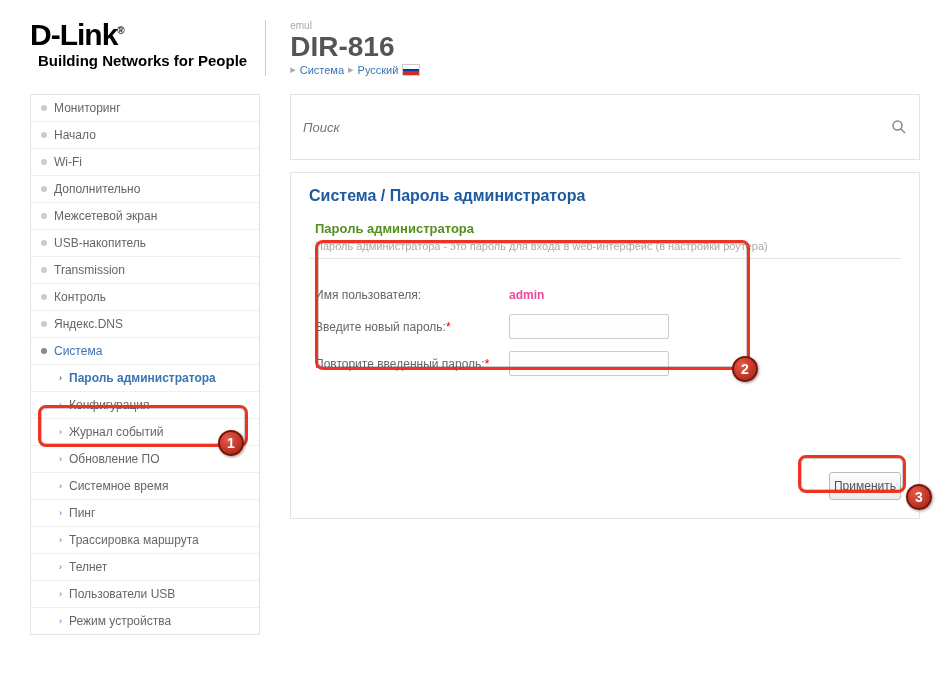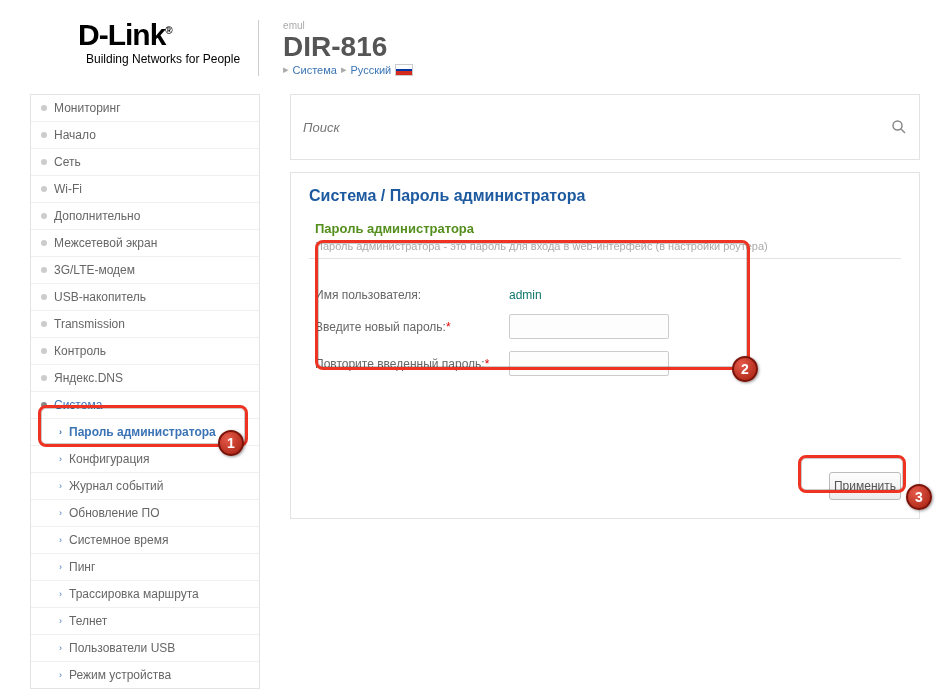--- a/index.html
+++ b/index.html
@@ -1,22 +1,22 @@
 <!DOCTYPE html>
 <html><head>
 <meta charset="utf-8">
 <style>
   * { box-sizing: border-box; margin: 0; padding: 0; }
   body { font-family: Arial, sans-serif; font-size: 12px; color: #555; background: #fff; width: 950px; }
   .page { padding: 20px 30px; }
-  .header { display: flex; align-items: flex-start; gap: 18px; margin-bottom: 18px; margin-left: 48px; }
+  .header { display: flex; align-items: flex-start; gap: 18px; margin-bottom: 18px; }
   .logo-box { display: flex; flex-direction: column; }
   .logo { font-size: 30px; font-weight: 900; color: #000; letter-spacing: -1px; line-height: 1; }
   .logo sup { font-size: 10px; vertical-align: super; }
-  .slogan { font-size: 12px; font-weight: normal; color: #000; margin-top: 2px; padding-left: 8px; }
+  .slogan { font-size: 15px; font-weight: bold; color: #000; margin-top: 2px; padding-left: 8px; }
   .model-box { border-left: 1px solid #ccc; padding-left: 24px; }
   .emul { font-size: 10px; color: #aaa; }
   .model { font-size: 28px; font-weight: bold; color: #555; }
   .bc { font-size: 11px; color: #3b74b5; display: flex; align-items: center; gap: 4px; }
   .bc .chv { color: #aaa; }
   .flag { width: 18px; height: 12px; display: inline-block; position: relative; background: #fff; border: 0.5px solid #ccc; }
   .flag::before, .flag::after { content: ""; position: absolute; left: 0; right: 0; height: 4px; }
   .flag::before { top: 0; background: #fff; }
   .flag::after { bottom: 0; background: #d52b1e; }
   .flag .blue { position: absolute; top: 4px; left: 0; right: 0; height: 4px; background: #0039a6; }
@@ -34,21 +34,21 @@
   .search { border: 1px solid #e3e3e3; padding: 24px 12px; display: flex; align-items: center; justify-content: space-between; margin-bottom: 12px; }
   .search input { border: none; outline: none; font-size: 13px; color: #999; font-style: italic; flex: 1; }
   .search-icon { width: 16px; height: 16px; }
   .panel { border: 1px solid #e3e3e3; padding: 14px 18px 18px; position: relative; }
   .crumb { color: #1e5aa0; font-size: 16px; font-weight: bold; margin-bottom: 16px; }
   .sect-title { color: #548f1e; font-weight: bold; font-size: 13px; margin-left: 6px; }
   .sect-desc { color: #aaa; font-size: 11px; border-bottom: 1px solid #e3e3e3; padding: 4px 6px 6px; margin-bottom: 23px; }
   .form-row { display: flex; align-items: center; padding: 6px; gap: 4px; }
   .form-label { width: 190px; color: #666; }
   .req { color: #d00; }
-  .form-val { color: #0f766e; }
+  .form-val { color: #ec4899; font-weight: bold; }
   .form-input { width: 160px; padding: 4px 6px; border: 1px solid #ccc; border-radius: 2px; background: #fdfdfd; }
   .apply-row { text-align: right; margin-top: 90px; }
   .apply-btn { padding: 6px 4px; border: 1px solid #bbb; background: linear-gradient(#fdfdfd,#ededed); border-radius: 3px; color: #555; cursor: pointer; font-size: 12px; text-align: center; }
   
   .hl { border: 3px solid #e32; border-radius: 8px; position: absolute; pointer-events: none; box-shadow: 0 0 0 1px rgba(0,0,0,.2) inset; }
   .hl1 { left: 38px; top: 405px; width: 210px; height: 42px; }
   .hl2 { left: 315px; top: 240px; width: 435px; height: 130px; }
   .hl3 { left: 798px; top: 455px; width: 108px; height: 38px; }
   .badge { position: absolute; width: 26px; height: 26px; border-radius: 50%; background: radial-gradient(circle at 35% 30%, #e65a4a, #a31e0e); color: #fff; font-weight: bold; display: flex; align-items: center; justify-content: center; font-size: 14px; border: 2px solid #7a140a; box-shadow: 1px 1px 3px rgba(0,0,0,.4); pointer-events: none; }
   .b1 { left: 218px; top: 430px; }
@@ -84,37 +84,29 @@
       <div class="nav-item">
           <span class="bullet"></span>
           <span>Мониторинг</span>
         </div>
       <div class="nav-item">
           <span class="bullet"></span>
           <span>Начало</span>
         </div>
       <div class="nav-item">
           <span class="bullet"></span>
-          <span>Сеть</span>
-        </div>
-      <div class="nav-item">
-          <span class="bullet"></span>
           <span>Wi-Fi</span>
         </div>
       <div class="nav-item">
           <span class="bullet"></span>
           <span>Дополнительно</span>
         </div>
       <div class="nav-item">
           <span class="bullet"></span>
           <span>Межсетевой экран</span>
-        </div>
-      <div class="nav-item">
-          <span class="bullet"></span>
-          <span>3G/LTE-модем</span>
         </div>
       <div class="nav-item">
           <span class="bullet"></span>
           <span>USB-накопитель</span>
         </div>
       <div class="nav-item">
           <span class="bullet"></span>
           <span>Transmission</span>
         </div>
       <div class="nav-item">

